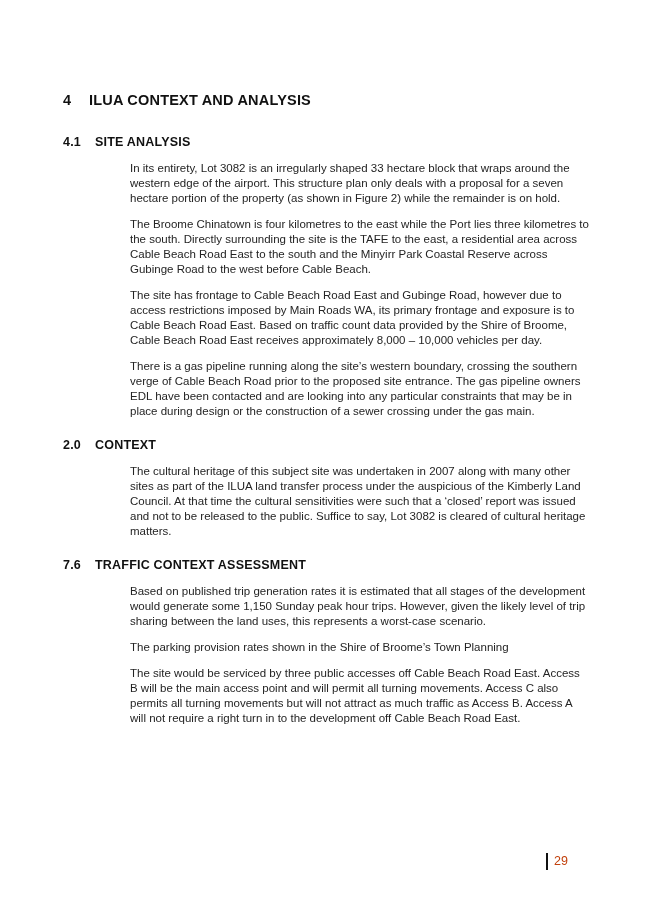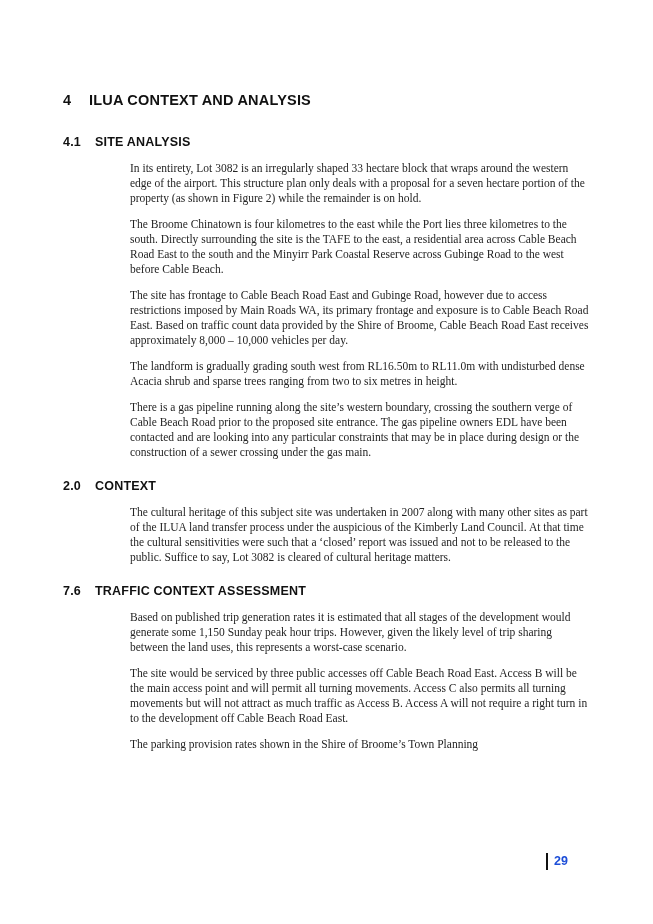--- a/index.html
+++ b/index.html
@@ -44,40 +44,39 @@
   }
   .h2 .h-num { flex: 0 0 32px; }
   .section:first-of-type .h2 { margin-top: 0; }
   .para {
     margin: 0 0 11px 67px;
     width: 460px;
     font-size: 11.5px;
     line-height: 15px;
     color: #242424;
     text-align: left;
-    font-family: Liberation Serif, serif;
   }
   .page-number {
     position: absolute;
     top: 853px;
     left: 546px;
     display: flex;
     align-items: center;
   }
   .page-number .bar {
     display: inline-block;
     width: 2px;
     height: 17px;
     background: #111111;
     margin-right: 6px;
   }
   .page-number .num {
     font-size: 12.5px;
-    font-weight: bold;
-    color: #1d4ed8;
+    font-weight: normal;
+    color: #c2410c;
     line-height: 17px;
   }
 </style>
 </head>
 <body>
 
 <main class="page">
   <div class="content">
 
     <div class="h1">
@@ -86,40 +85,39 @@
     </div>
 
     <section class="section">
       <div class="h2">
         <span class="h-num">4.1</span>
         <span>SITE ANALYSIS</span>
       </div>
       <p class="para">In its entirety, Lot 3082 is an irregularly shaped 33 hectare block that wraps around the western edge of the airport. This structure plan only deals with a proposal for a seven hectare portion of the property (as shown in Figure 2) while the remainder is on hold.</p>
       <p class="para">The Broome Chinatown is four kilometres to the east while the Port lies three kilometres to the south. Directly surrounding the site is the TAFE to the east, a residential area across Cable Beach Road East to the south and the Minyirr Park Coastal Reserve across Gubinge Road to the west before Cable Beach.</p>
       <p class="para">The site has frontage to Cable Beach Road East and Gubinge Road, however due to access restrictions imposed by Main Roads WA, its primary frontage and exposure is to Cable Beach Road East. Based on traffic count data provided by the Shire of Broome, Cable Beach Road East receives approximately 8,000 – 10,000 vehicles per day.</p>
-      <p class="para">The landform is gradually grading south west from RL16.50m to RL11.0m with undisturbed dense Acacia shrub and sparse trees ranging from two to six metres in height.</p>
       <p class="para">There is a gas pipeline running along the site’s western boundary, crossing the southern verge of Cable Beach Road prior to the proposed site entrance. The gas pipeline owners EDL have been contacted and are looking into any particular constraints that may be in place during design or the construction of a sewer crossing under the gas main.</p>
     </section>
 
     <section class="section">
       <div class="h2">
         <span class="h-num">2.0</span>
         <span>CONTEXT</span>
       </div>
       <p class="para">The cultural heritage of this subject site was undertaken in 2007 along with many other sites as part of the ILUA land transfer process under the auspicious of the Kimberly Land Council.  At that time the cultural sensitivities were such that a ‘closed’ report was issued and not to be released to the public.  Suffice to say, Lot 3082 is cleared of cultural heritage matters.</p>
     </section>
 
     <section class="section">
       <div class="h2">
         <span class="h-num">7.6</span>
         <span>TRAFFIC CONTEXT ASSESSMENT</span>
       </div>
       <p class="para">Based on published trip generation rates it is estimated that all stages of the development would generate some 1,150 Sunday peak hour trips. However, given the likely level of trip sharing between the land uses, this represents a worst-case scenario.</p>
+      <p class="para">The parking provision rates shown in the Shire of Broome’s Town Planning</p>
       <p class="para">The site would be serviced by three public accesses off Cable Beach Road East. Access B will be the main access point and will permit all turning movements. Access C also permits all turning movements but will not attract as much traffic as Access B. Access A will not require a right turn in to the development off Cable Beach Road East.</p>
-      <p class="para">The parking provision rates shown in the Shire of Broome’s Town Planning</p>
     </section>
 
   </div>
 
   <div class="page-number">
     <span class="bar"></span>
     <span class="num">29</span>
   </div>
 </main>
 

